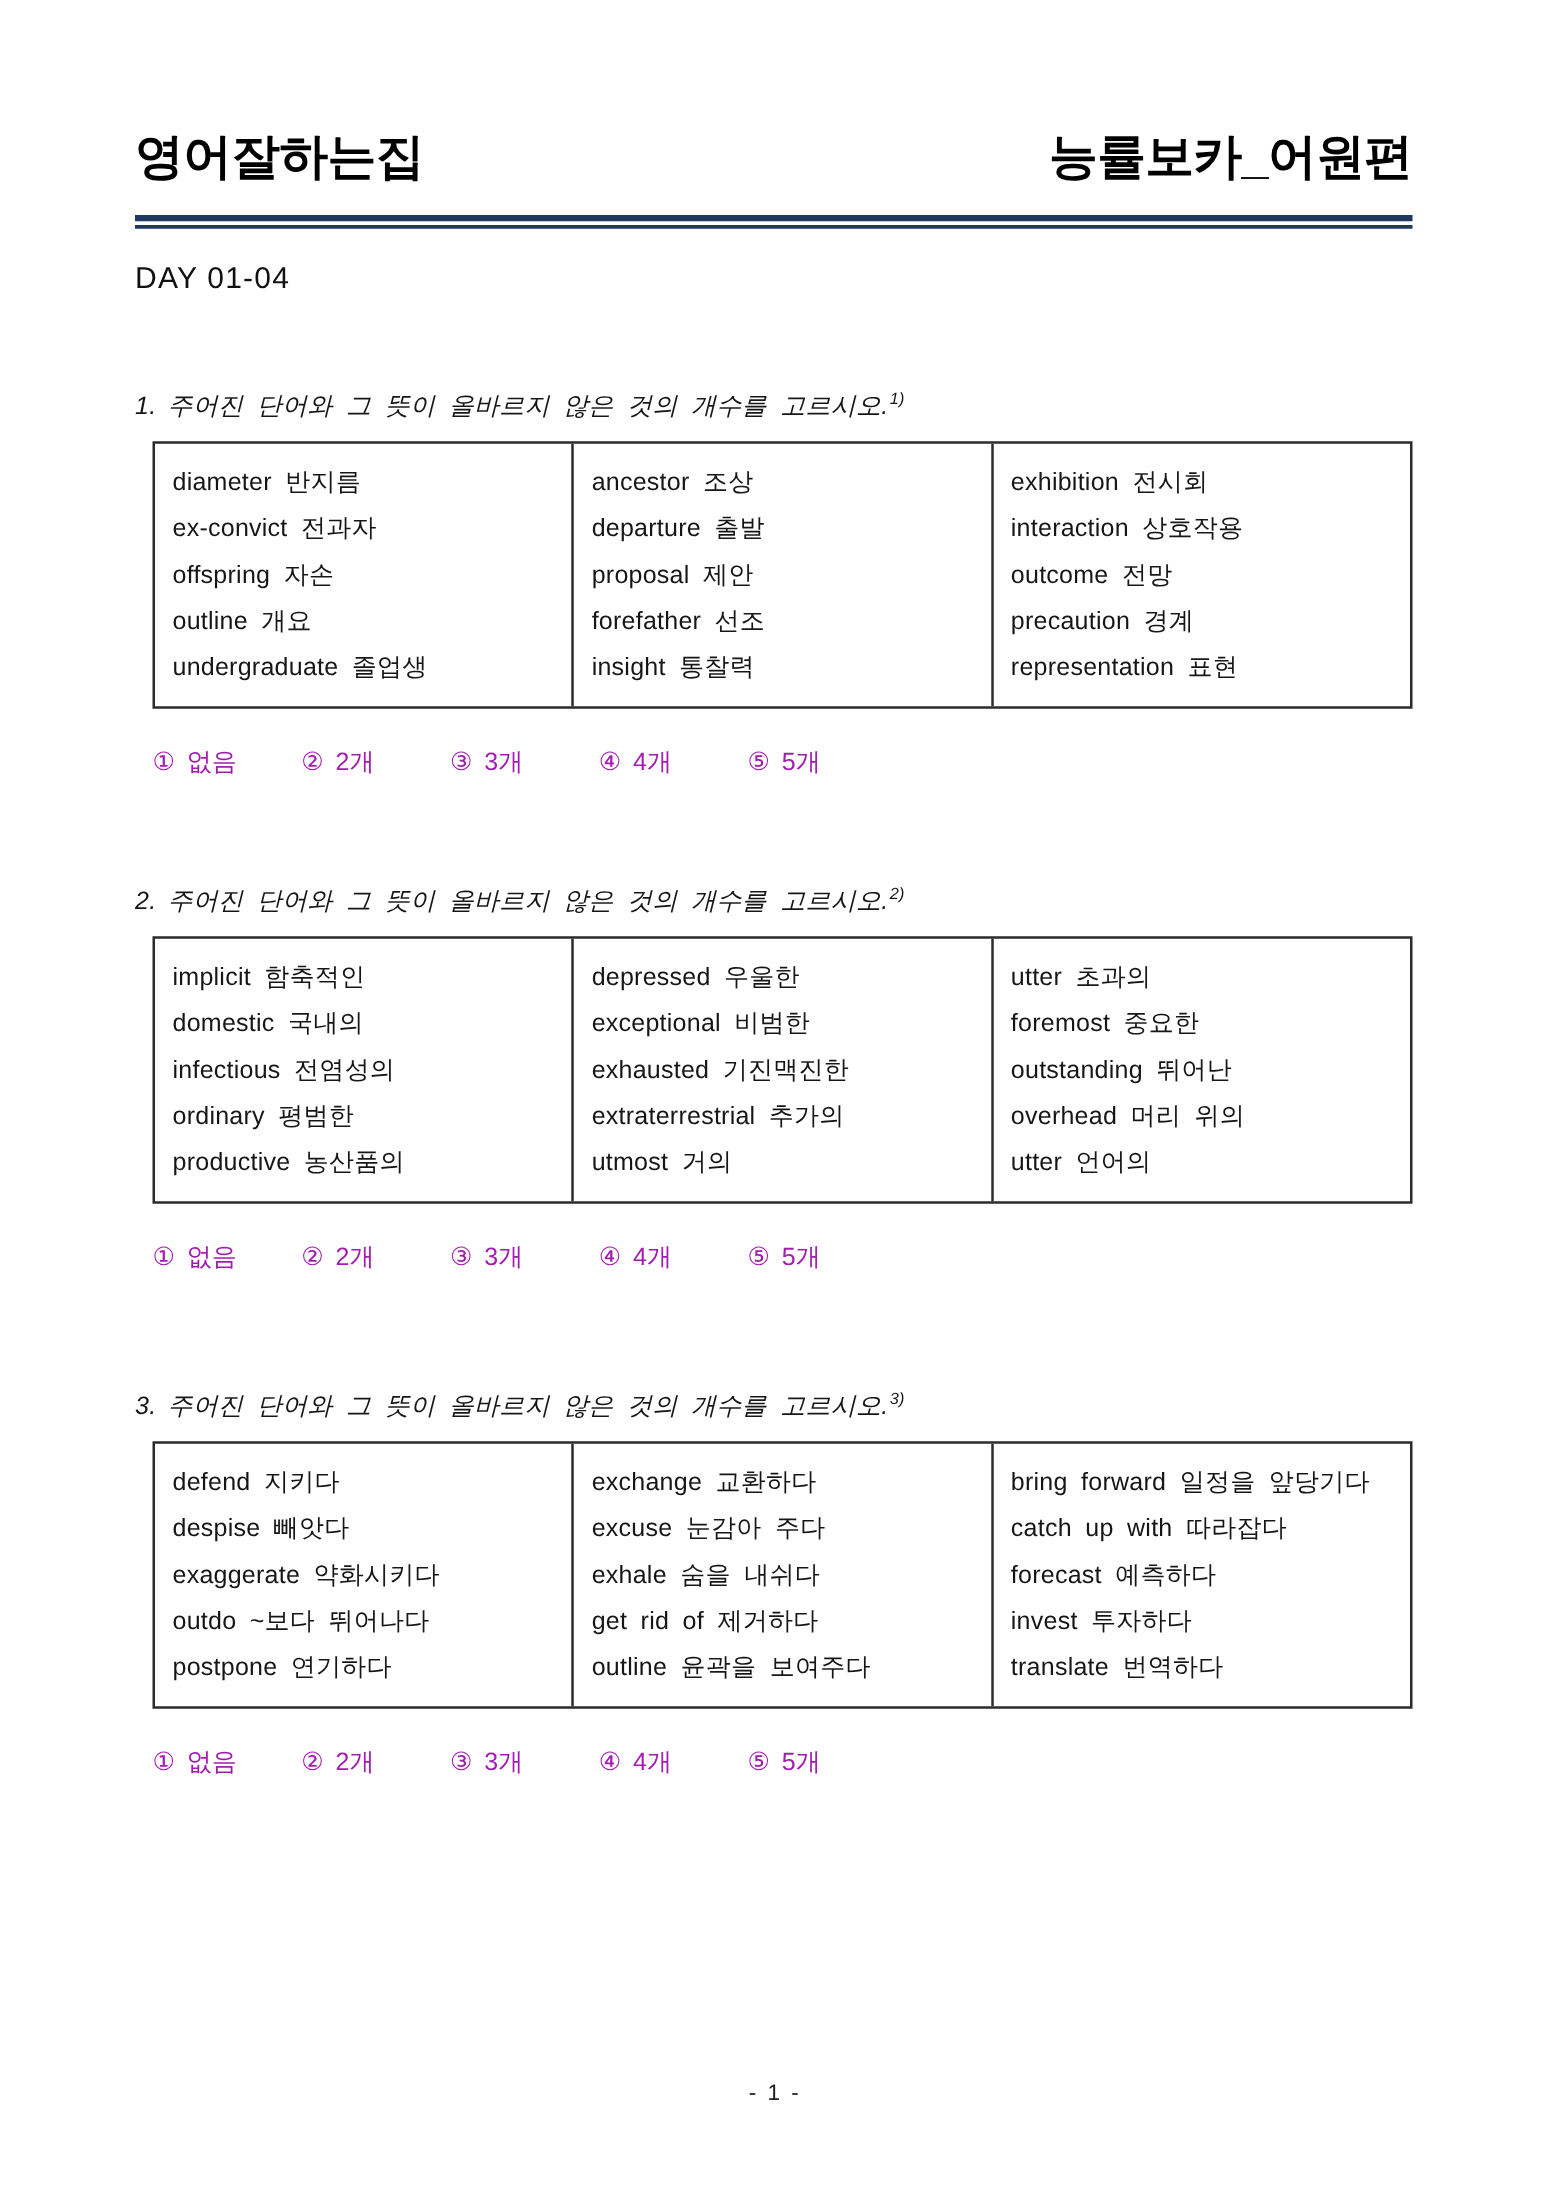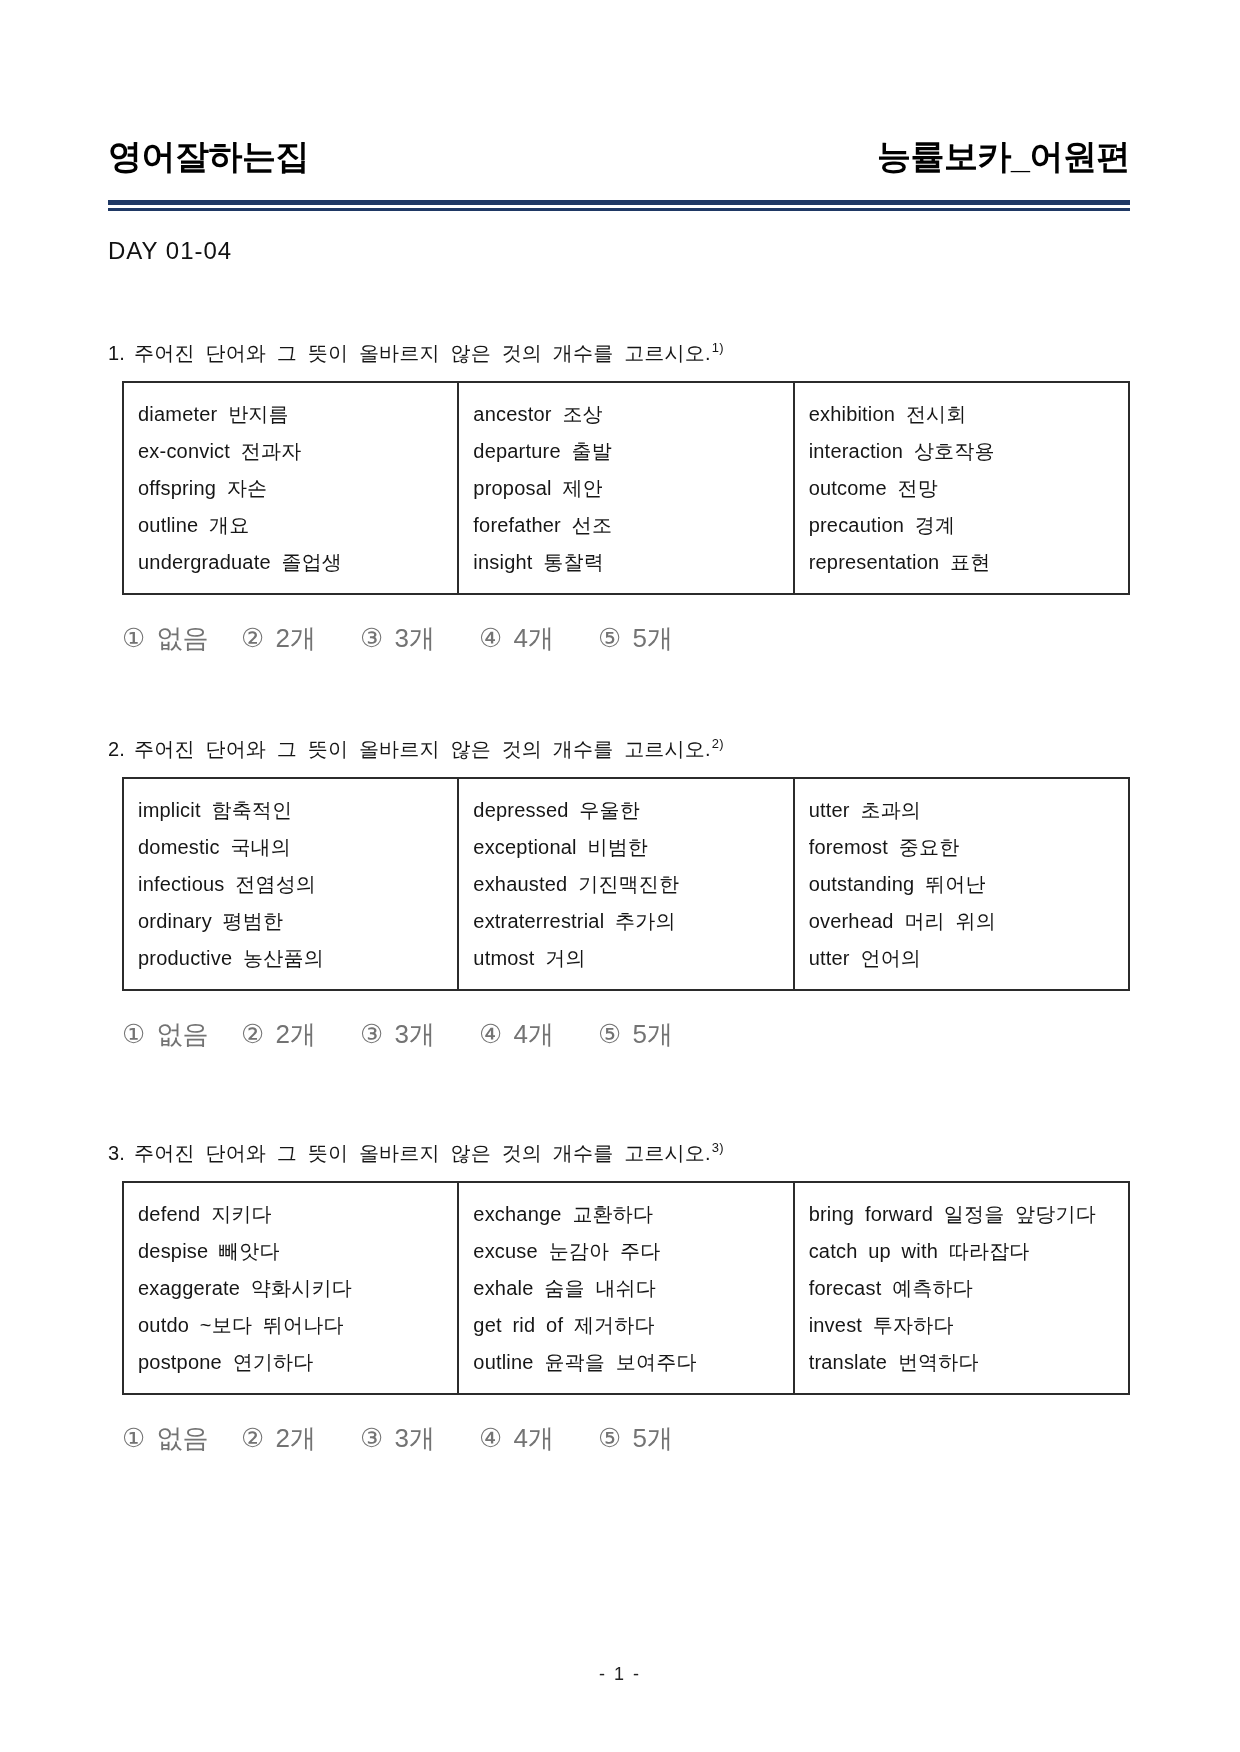--- a/index.html
+++ b/index.html
@@ -12,23 +12,22 @@
     overflow: hidden;
   }
   .page { padding: 0 110px 0 108px; }
 
   
   .header {
     display: flex; justify-content: space-between; align-items: flex-end;
     padding-top: 98px;
   }
   .brand, .book {
-    font-size: 34px; font-weight: bold; letter-spacing: -0.5px;
+    font-size: 39px; font-weight: bold; letter-spacing: -0.5px;
     color: #000;
-    margin-top: 36px;
   }
   .rule { margin-top: 20px; }
   .rule .rl-top { height: 5px; background: #1f3864; }
   .rule .rl-gap { height: 3px; background: transparent; }
   .rule .rl-bot { height: 3px; background: #1f3864; }
 
   
   .day {
     margin-top: 26px;
     text-align: left;
@@ -38,20 +37,21 @@
 
   
   .q { }
   .q1 { margin-top: 74px; }
   .q2 { margin-top: 84px; }
   .q3 { margin-top: 92px; }
   .prompt {
     font-size: 20px; line-height: 28px;
     word-spacing: 5px; letter-spacing: 0.2px;
     color: #161616;
+    font-style: italic;
   }
   .qnum { margin-right: 9px; }
   .fn { font-size: 13px; vertical-align: super; line-height: 0; margin-left: 1px; }
 
   .vbox {
     margin-top: 14px; margin-left: 14px;
     width: 1008px;
     border: 2px solid #2b2b2b;
     display: flex;
     box-sizing: border-box;
@@ -71,23 +71,23 @@
     white-space: nowrap;
     color: #161616;
   }
 
   .opts {
     margin-top: 30px; margin-left: 14px;
     display: flex;
   }
   .opt {
     width: 119px;
-    font-size: 26px; line-height: 26px;
+    font-size: 20px; line-height: 26px;
     word-spacing: 4px;
-    color: #737373;
+    color: #a21caf;
   }
   .opt:last-child { width: auto; }
 
   
   .footer {
     position: absolute; left: 0; right: 0; top: 1664px;
     text-align: center;
     font-size: 18px; letter-spacing: 2px;
     color: #222;
   }

